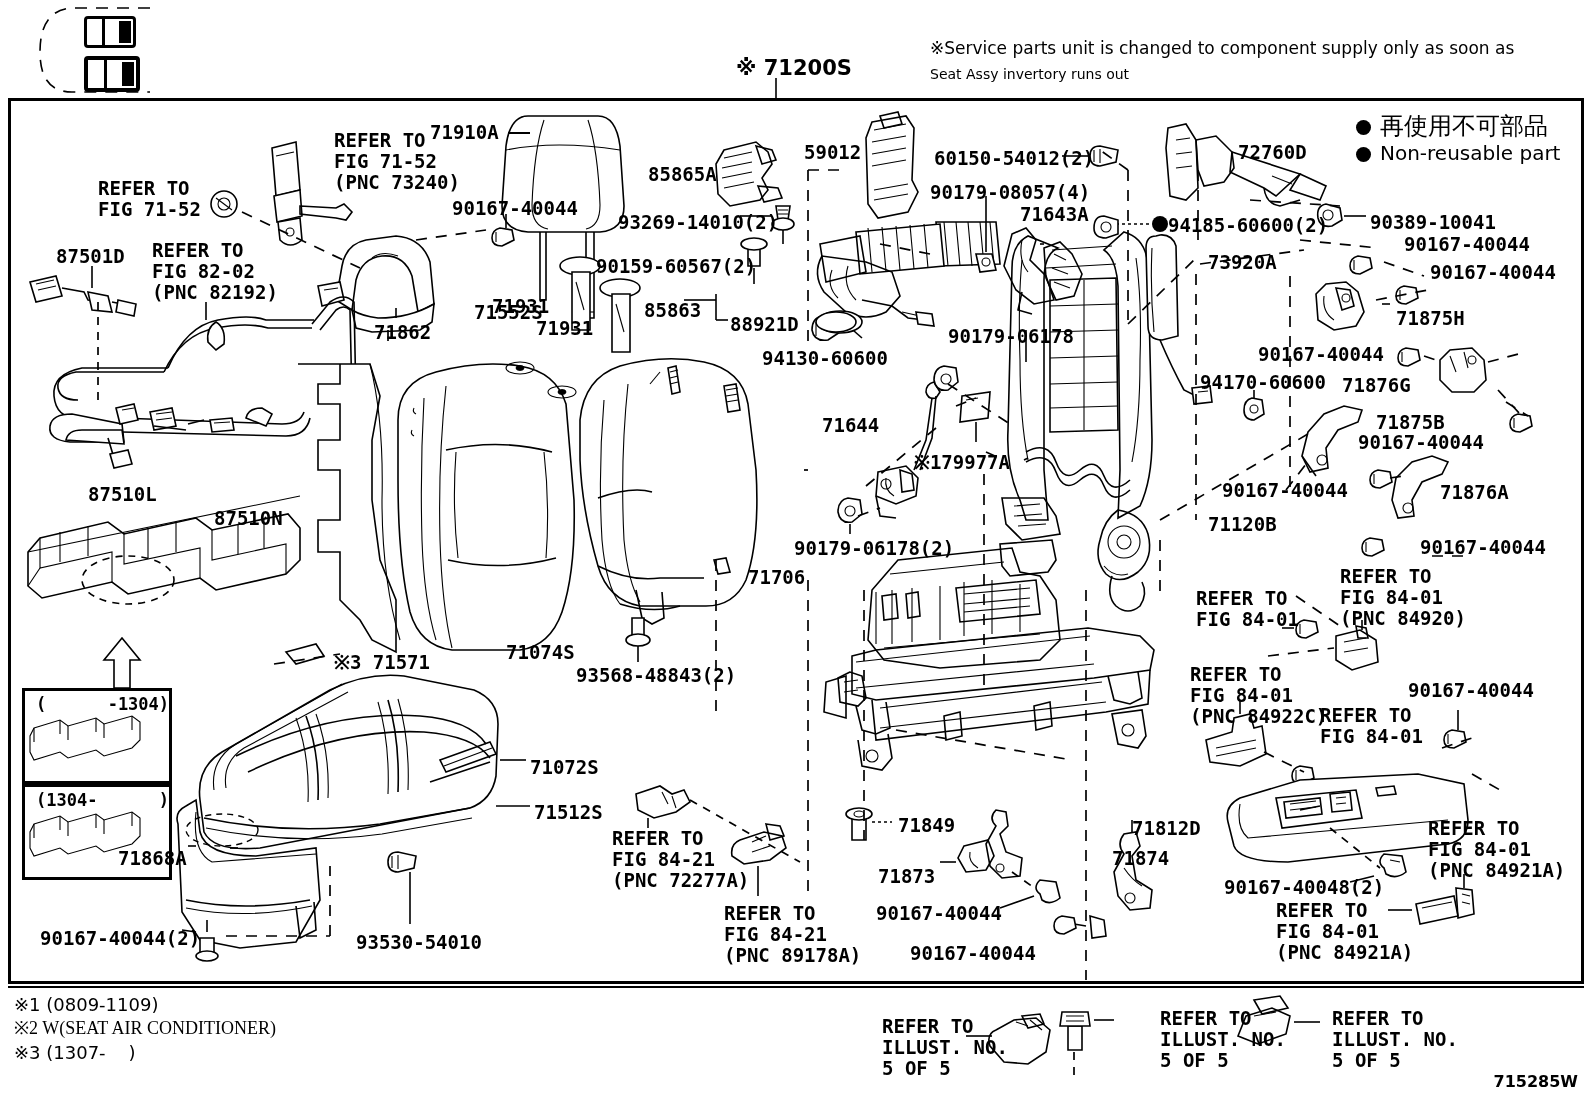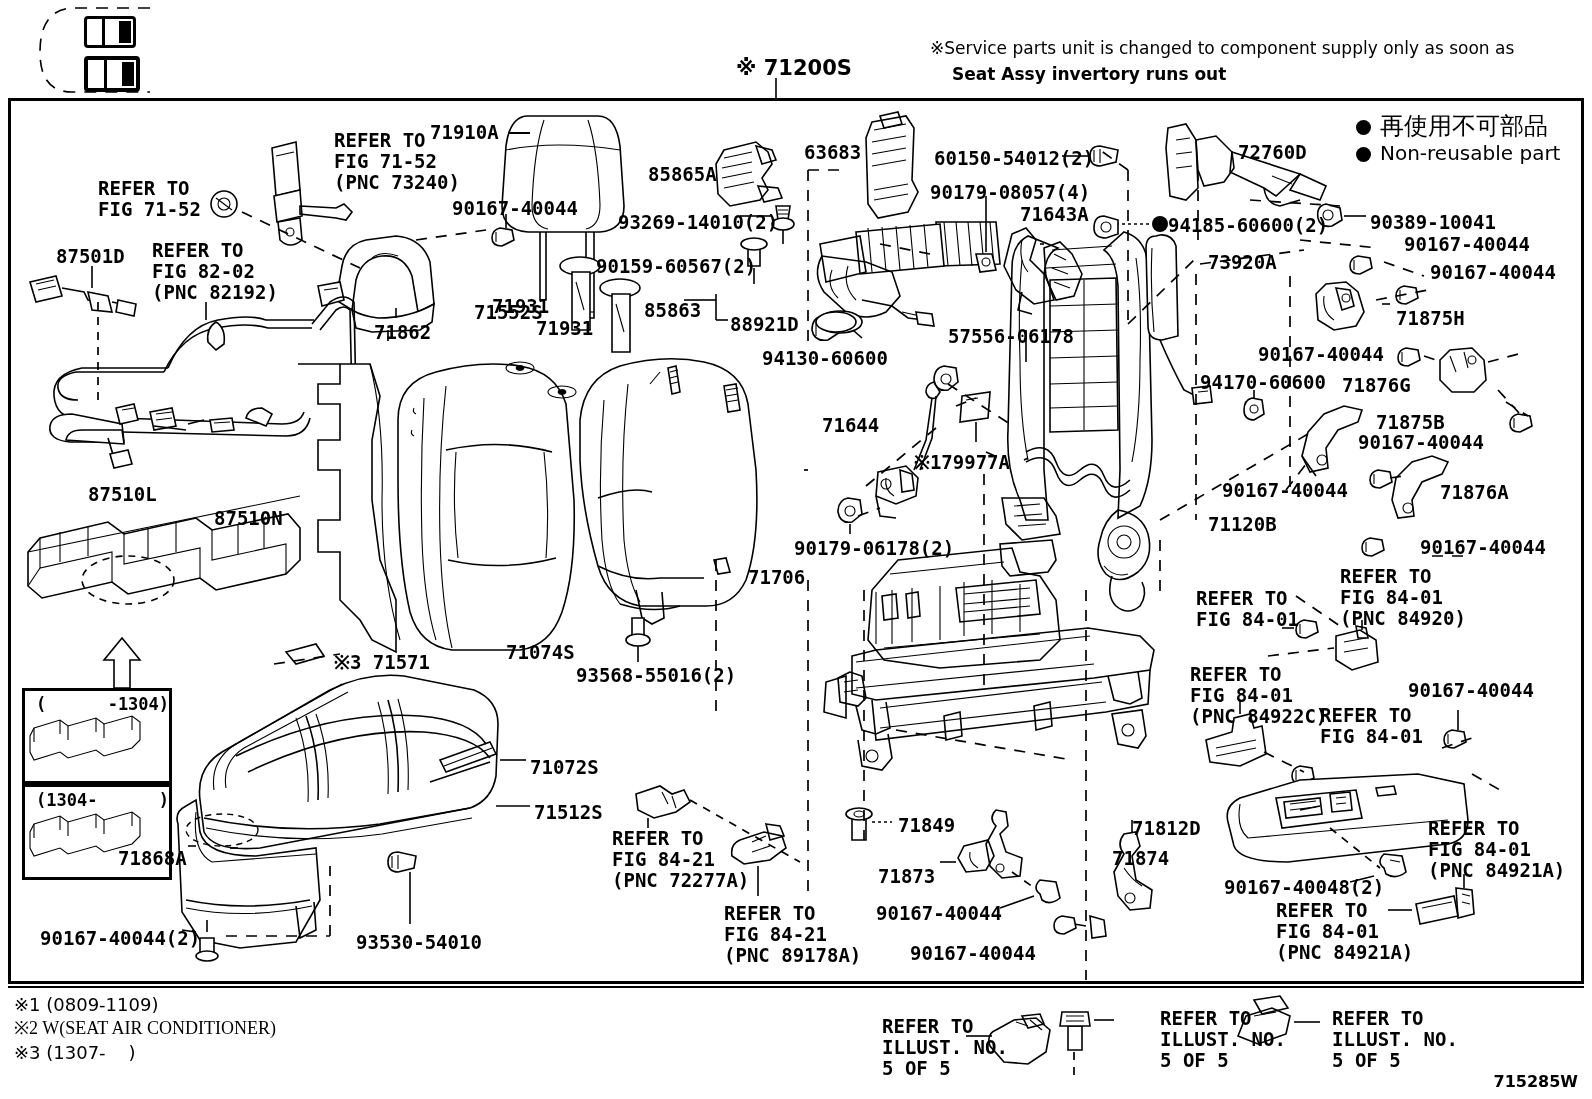--- a/index.html
+++ b/index.html
@@ -129,21 +129,21 @@
     <div class="seatglyph" style="left:62px; top:52px; width:56px; height:36px; border-width:4px;">
       <div class="back"></div>
       <div class="cush"></div>
     </div>
   </div>
 
 
   <div class="lbl sans" style="left:736px; top:58px; font-size:21px;">※ 71200S</div>
 
   <div class="lbl sansn" style="left:930px; top:38px; font-size:17px; font-weight:normal;">※Service parts unit is changed to component supply only as soon as</div>
-  <div class="lbl sansn" style="left:930px; top:64px; font-size:17px; font-weight:bold;margin-left:22px;">Seat Assy invertory runs out</div>
+  <div class="lbl sansn" style="left:930px; top:64px; font-size:14px; font-weight:normal;">Seat Assy invertory runs out</div>
 
   <div id="mainframe"></div>
 
   <div class="hline" style="left:8px; top:986px; width:1576px;"></div>
 
   <div class="vline" style="left:838px; top:986px; height:0px;"></div>
 
   <div class="bullet" style="left:1356px; top:120px;"></div>
   <div class="lbl sansn" style="left:1380px; top:116px; font-size:24px; font-weight:normal;">再使用不可部品</div>
   <div class="bullet" style="left:1356px; top:147px;"></div>
@@ -746,60 +746,60 @@
       <div class="lbl " style="left: 452px; top: 198px;">90167-40044</div>
       <div class="lbl " style="left: 618px; top: 212px; text-align: right;">93269-14010(2)</div>
       <div class="lbl " style="left: 596px; top: 256px;">90159-60567(2)</div>
       <div class="lbl " style="left: 492px; top: 296px;">71931</div>
       <div class="lbl " style="left: 536px; top: 318px;">71931</div>
       <div class="lbl " style="left: 474px; top: 302px;">71552S</div>
       <div class="lbl " style="left: 644px; top: 300px;">85863</div>
       <div class="lbl " style="left: 730px; top: 314px;">88921D</div>
       <div class="lbl " style="left: 762px; top: 348px;">94130-60600</div>
       <div class="lbl " style="left: 648px; top: 164px;">85865A</div>
-      <div class="lbl " style="left: 804px; top: 142px;">63683</div>
+      <div class="lbl " style="left: 804px; top: 142px;">59012</div>
       <div class="lbl " style="left: 934px; top: 148px;">60150-54012(2)</div>
       <div class="lbl " style="left: 930px; top: 182px;">90179-08057(4)</div>
       <div class="lbl " style="left: 1020px; top: 204px;">71643A</div>
       <div class="lbl " style="left: 1238px; top: 142px;">72760D</div>
       <div class="lbl " style="left: 1168px; top: 215px;">94185-60600(2)</div>
       <div class="lbl " style="left: 1208px; top: 252px;">73920A</div>
       <div class="lbl " style="left: 1370px; top: 212px;">90389-10041</div>
       <div class="lbl " style="left: 1404px; top: 234px;">90167-40044</div>
       <div class="lbl " style="left: 1430px; top: 262px;">90167-40044</div>
       <div class="lbl " style="left: 1396px; top: 308px;">71875H</div>
       <div class="lbl " style="left: 1258px; top: 344px;">90167-40044</div>
       <div class="lbl " style="left: 1342px; top: 375px;">71876G</div>
       <div class="lbl " style="left: 1376px; top: 412px;">71875B</div>
       <div class="lbl " style="left: 1358px; top: 432px;">90167-40044</div>
       <div class="lbl " style="left: 1222px; top: 480px;">90167-40044</div>
       <div class="lbl " style="left: 1440px; top: 482px;">71876A</div>
       <div class="lbl " style="left: 1200px; top: 372px;">94170-60600</div>
-      <div class="lbl " style="left: 948px; top: 326px;">57556-06178</div>
+      <div class="lbl " style="left: 948px; top: 326px;">90179-06178</div>
       <div class="lbl " style="left: 822px; top: 415px;">71644</div>
       <div class="lbl " style="left: 914px; top: 452px;">※179977A</div>
       <div class="lbl " style="left: 794px; top: 538px;">90179-06178(2)</div>
       <div class="lbl " style="left: 1208px; top: 514px;">71120B</div>
       <div class="lbl " style="left: 1420px; top: 537px;">90167-40044</div>
       <div class="lbl " style="left: 1340px; top: 566px;">REFER TO
 FIG 84-01
 (PNC 84920)</div>
       <div class="lbl " style="left: 1196px; top: 588px;">REFER TO
 FIG 84-01</div>
       <div class="lbl " style="left: 1190px; top: 664px;">REFER TO
 FIG 84-01
 (PNC 84922C)</div>
       <div class="lbl " style="left: 1320px; top: 705px;">REFER TO
 FIG 84-01</div>
       <div class="lbl " style="left: 1408px; top: 680px;">90167-40044</div>
       <div class="lbl " style="left: 88px; top: 484px;">87510L</div>
       <div class="lbl " style="left: 214px; top: 508px;">87510N</div>
       <div class="lbl " style="left: 334px; top: 652px;">※3 71571</div>
       <div class="lbl " style="left: 506px; top: 642px;">71074S</div>
-      <div class="lbl " style="left: 576px; top: 665px;">93568-55016(2)</div>
+      <div class="lbl " style="left: 576px; top: 665px;">93568-48843(2)</div>
       <div class="lbl " style="left: 748px; top: 567px;">71706</div>
       <div class="lbl " style="left: 530px; top: 757px;">71072S</div>
       <div class="lbl " style="left: 534px; top: 802px;">71512S</div>
       <div class="lbl " style="left: 118px; top: 848px;">71868A</div>
       <div class="lbl " style="left: 40px; top: 928px;">90167-40044(2)</div>
       <div class="lbl " style="left: 356px; top: 932px;">93530-54010</div>
       <div class="lbl " style="left: 612px; top: 828px;">REFER TO
 FIG 84-21
 (PNC 72277A)</div>
       <div class="lbl " style="left: 724px; top: 903px;">REFER TO

